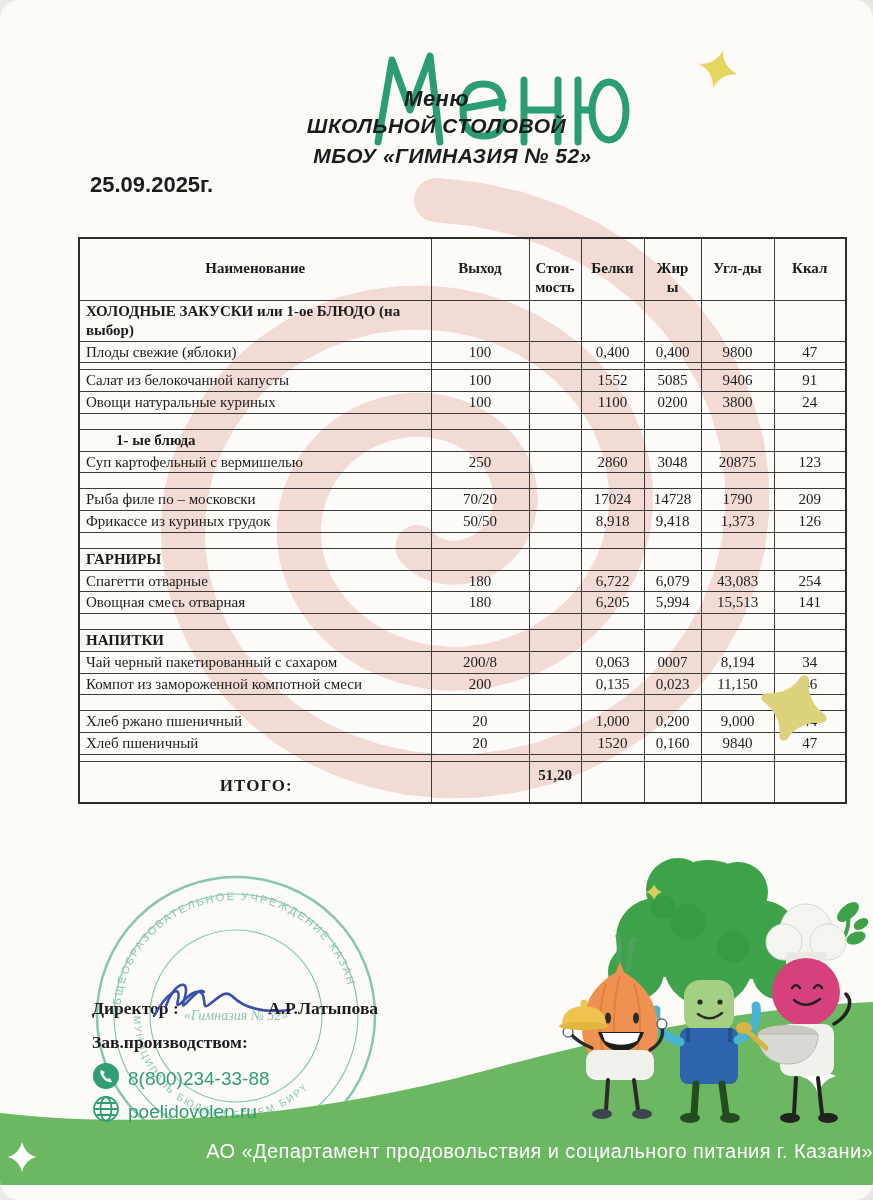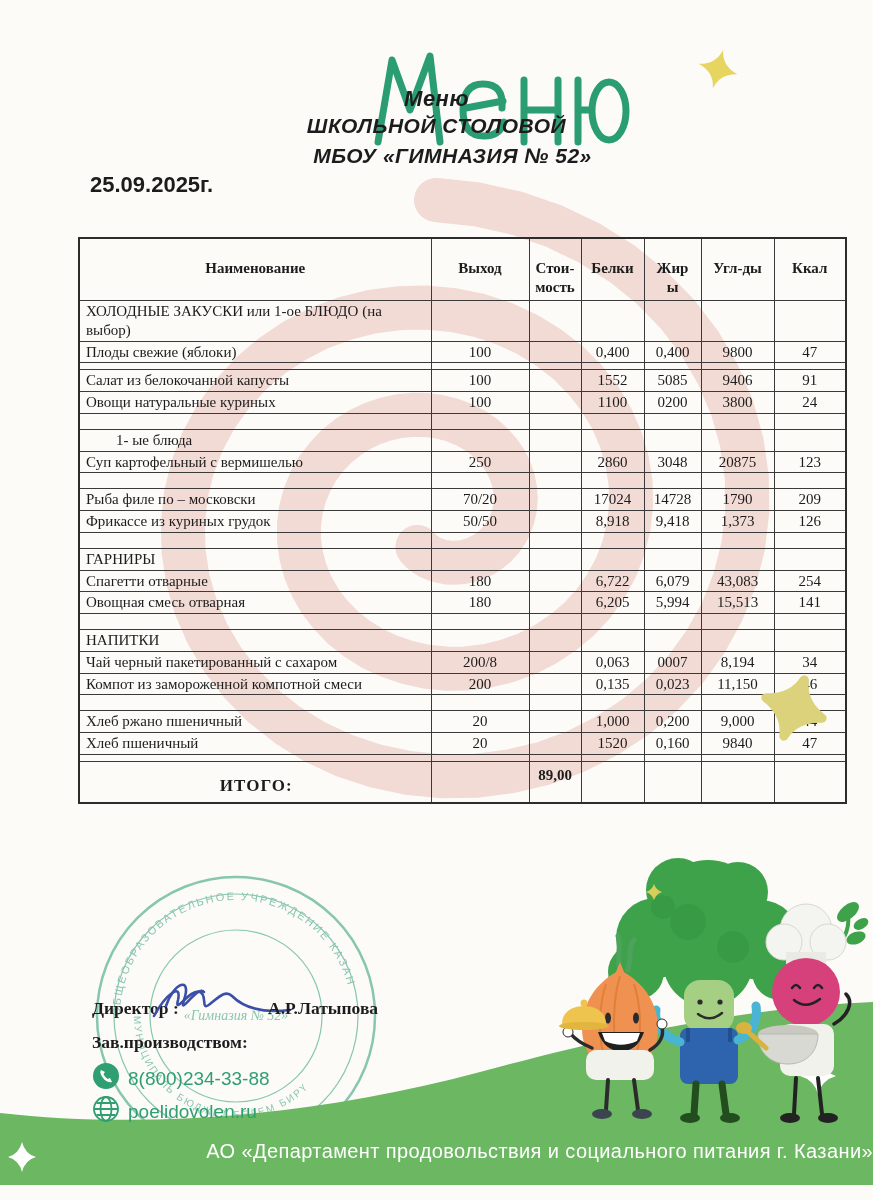--- a/index.html
+++ b/index.html
@@ -1,19 +1,19 @@
 <!DOCTYPE html>
 <html><head>
 <meta charset="utf-8">
 <style>
   html,body{margin:0;padding:0;background:#e8e8e6;}
   .page{
     position:relative;width:873px;height:1200px;margin:0 auto;
     background:#fcfbf8;overflow:hidden;
-    font-family:"Liberation Serif", serif;color:#1c1c1c;
+    font-family:"Liberation Serif", serif;color:#1c1c1c;border-radius:19px;
   }
   svg{display:block}
   .abs{position:absolute}
 
   
   .spiral-svg{left:0;top:0;z-index:0;pointer-events:none}
 
   
   .script-logo{left:362px;top:46px;z-index:2}
   .title-overlay{left:0;top:86px;width:100%;text-align:center;z-index:3;
@@ -27,21 +27,21 @@
 
   
   .menu-table{position:absolute;left:78px;top:237px;width:767px;z-index:2;
     border-collapse:collapse;table-layout:fixed;background:transparent}
   .menu-table th,.menu-table td{border:1px solid #3a3a3a;font-size:15px;line-height:1.25;
     padding:1px 4px;text-align:center;overflow:hidden}
   .menu-table{border:2px solid #2c2c2c}
   .menu-table th{font-weight:700;vertical-align:top;padding-top:20px;white-space:pre-line;height:40px}
   .menu-table td.c-name{text-align:left;padding-left:6px}
   tr.item{height:21px} tr.section{height:21px} tr.empty{height:16px} tr.thin{height:7px}
-  tr.section td.c-name{font-weight:400}
+  tr.section td.c-name{font-weight:700}
   tr.indent td.c-name{padding-left:36px}
   tr.total{height:42px}
   tr.total td{vertical-align:top;padding-top:4px;font-weight:700}
   tr.total td.c-name{text-align:center;vertical-align:bottom;padding-bottom:6px;font-size:17px;letter-spacing:1px}
 
   
   .stamp-svg{left:88px;top:868px;z-index:1;opacity:.58}
   .sig-row{z-index:3;font-weight:700;font-size:17.5px}
   .director-label{left:92px;top:998px}
   .director-name{left:268px;top:998px}
@@ -313,21 +313,21 @@
           <td></td>
           <td></td>
           <td></td>
           <td></td>
           <td></td>
           <td></td>
         </tr>
         <tr class="total">
           <td class="c-name">ИТОГО:</td>
           <td></td>
-          <td>89,00</td>
+          <td>51,20</td>
           <td></td>
           <td></td>
           <td></td>
           <td></td>
         </tr>
       </tbody>
   </table>
 
   <svg class="abs stamp-svg" width="296" height="296" viewBox="0 0 296 296">
     <defs>

